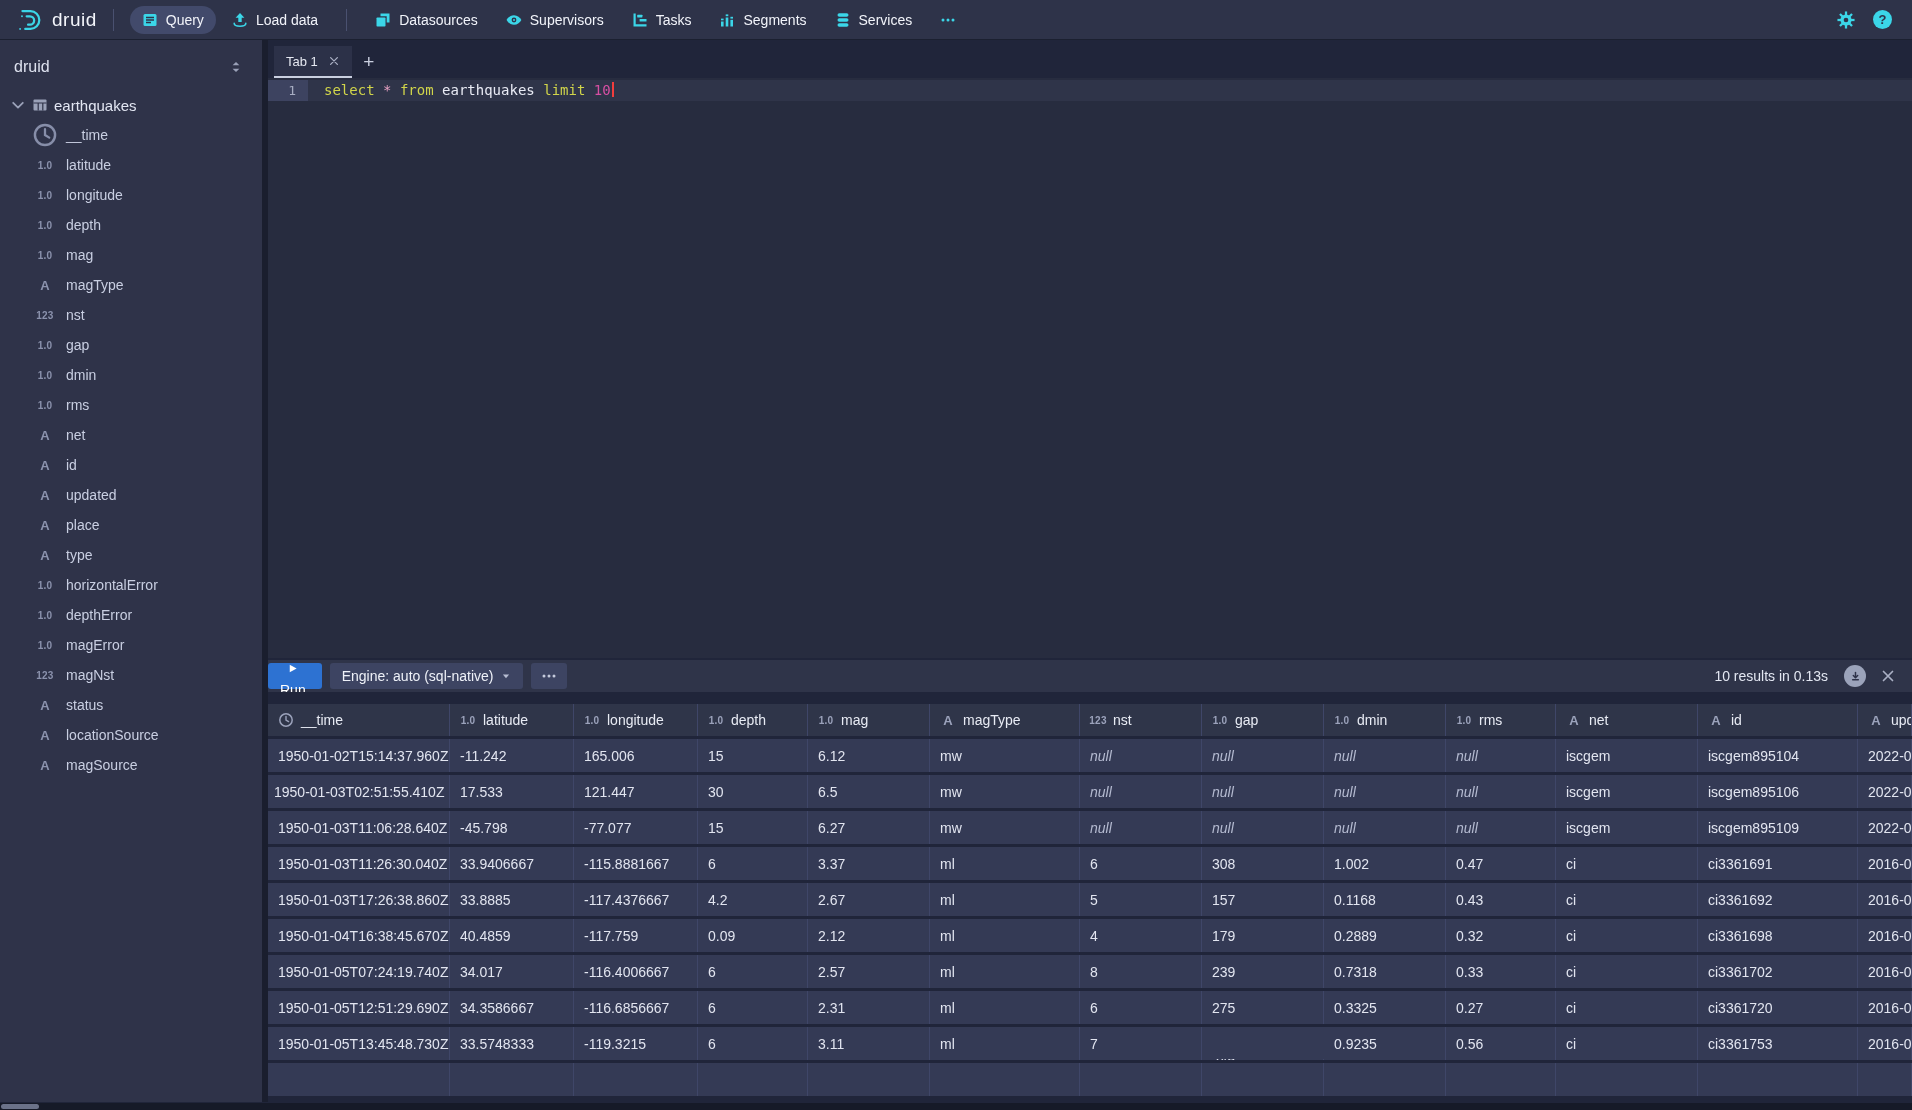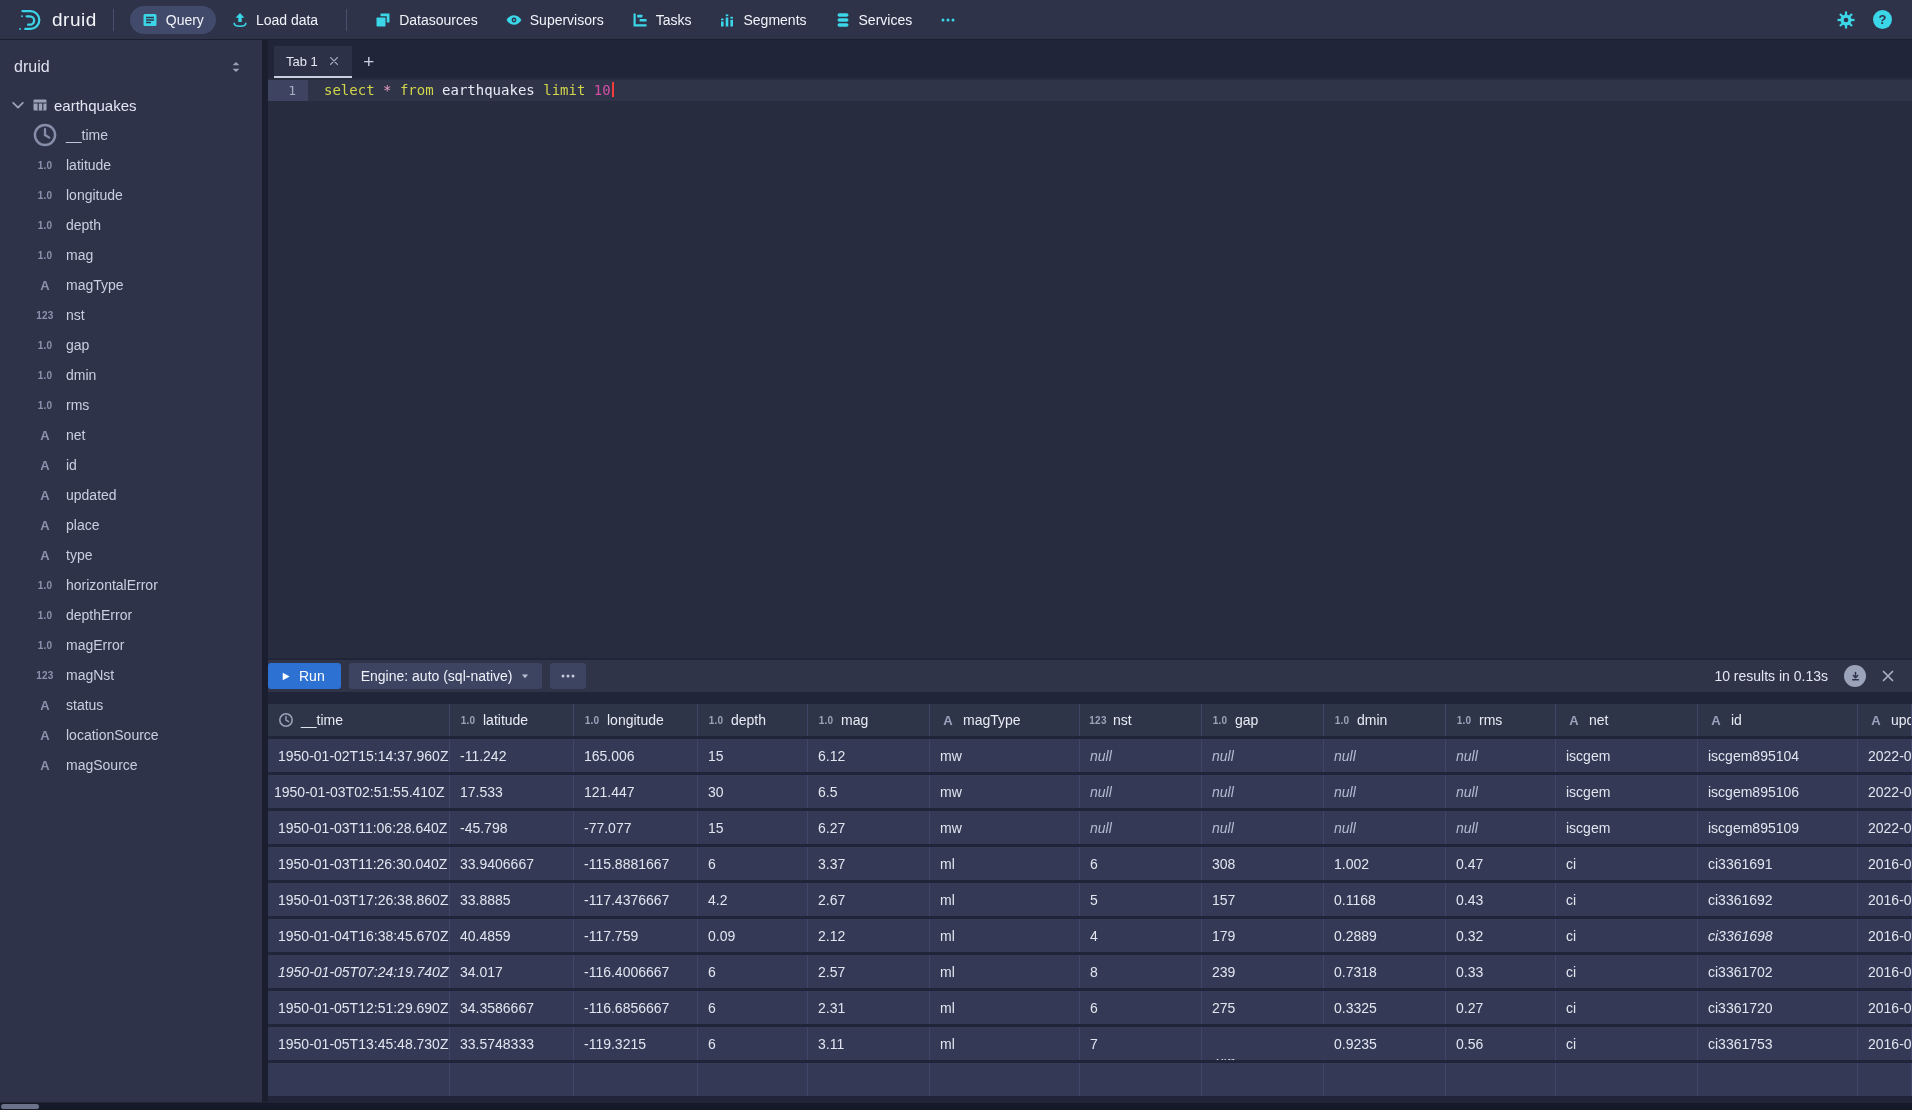--- a/index.html
+++ b/index.html
@@ -76,21 +76,21 @@
   .gutter-cell{width:40px;background:var(--gutter-active);color:#a7adc2;text-align:right;padding-right:12px;font-size:13px;flex:none;}
   .code-text{padding-left:16px;white-space:pre;}
   .tok-k{color:#d1d54a;}
   .tok-p{color:#e8eaf4;}
   .tok-s{color:#e6a1c3;}
   .tok-n{color:#d74fa3;}
   .cursor-bar{display:inline-block;width:2px;height:15px;background:#f23d3d;vertical-align:-2px;margin-left:1px;}
 
   
   .runbar{height:34px;background:var(--panel-bg);display:flex;align-items:center;gap:8px;padding:0 10px 0 0;border-top:2px solid #20253a;flex:none;}
-  .run-btn{height:26px;display:flex;align-items:center;gap:8px;background:var(--blue);color:#fff;font-size:14px;border:none;border-radius:3px;padding:0 16px 0 12px;margin-left:0;cursor:pointer;}
+  .run-btn{height:26px;display:flex;align-items:center;gap:8px;background:var(--blue);color:#fff;font-size:14px;border:none;border-radius:3px;padding:0 16px 0 12px;margin-left:0;cursor:pointer;flex-direction:column;}
   .run-btn .icon{width:11px;height:11px;color:#fff;}
   .soft-btn{height:26px;display:flex;align-items:center;gap:8px;background:var(--btn-bg);color:#eef1f8;font-size:14px;border:none;border-radius:3px;padding:0 12px;cursor:pointer;}
   .soft-btn .caret{width:10px;height:10px;color:#b7bdd2;}
   .soft-btn.icon-only{padding:0 10px;color:#c4cadb;}
   .runbar-spacer{flex:1;}
   .results-count{font-size:14px;color:#e3e7f2;margin-right:8px;}
   .dl-circle{width:22px;height:22px;border-radius:50%;background:#9ba3ba;display:flex;align-items:center;justify-content:center;cursor:pointer;flex:none;}
   .dl-circle svg{width:13px;height:13px;}
   .panel-close{width:16px;height:16px;color:#aab0c4;cursor:pointer;margin:0 6px;}
 
@@ -594,25 +594,25 @@
             <div class="tcell" style="width: 124px;">40.4859</div>
             <div class="tcell" style="width: 124px;">-117.759</div>
             <div class="tcell" style="width: 110px;">0.09</div>
             <div class="tcell" style="width: 122px;">2.12</div>
             <div class="tcell" style="width: 150px;">ml</div>
             <div class="tcell" style="width: 122px;">4</div>
             <div class="tcell" style="width: 122px;">179</div>
             <div class="tcell" style="width: 122px;">0.2889</div>
             <div class="tcell" style="width: 110px;">0.32</div>
             <div class="tcell" style="width: 142px;">ci</div>
-            <div class="tcell" style="width: 160px; font-style: italic;">ci3361698</div>
+            <div class="tcell" style="width: 160px;">ci3361698</div>
             <div class="tcell" style="width: 54px;">2016-0</div>
           </div>
           <div class="trow">
-            <div class="tcell" style="width: 182px; font-style: italic;">1950-01-05T07:24:19.740Z</div>
+            <div class="tcell" style="width: 182px;">1950-01-05T07:24:19.740Z</div>
             <div class="tcell" style="width: 124px;">34.017</div>
             <div class="tcell" style="width: 124px;">-116.4006667</div>
             <div class="tcell" style="width: 110px;">6</div>
             <div class="tcell" style="width: 122px;">2.57</div>
             <div class="tcell" style="width: 150px;">ml</div>
             <div class="tcell" style="width: 122px;">8</div>
             <div class="tcell" style="width: 122px;">239</div>
             <div class="tcell" style="width: 122px;">0.7318</div>
             <div class="tcell" style="width: 110px;">0.33</div>
             <div class="tcell" style="width: 142px;">ci</div>

